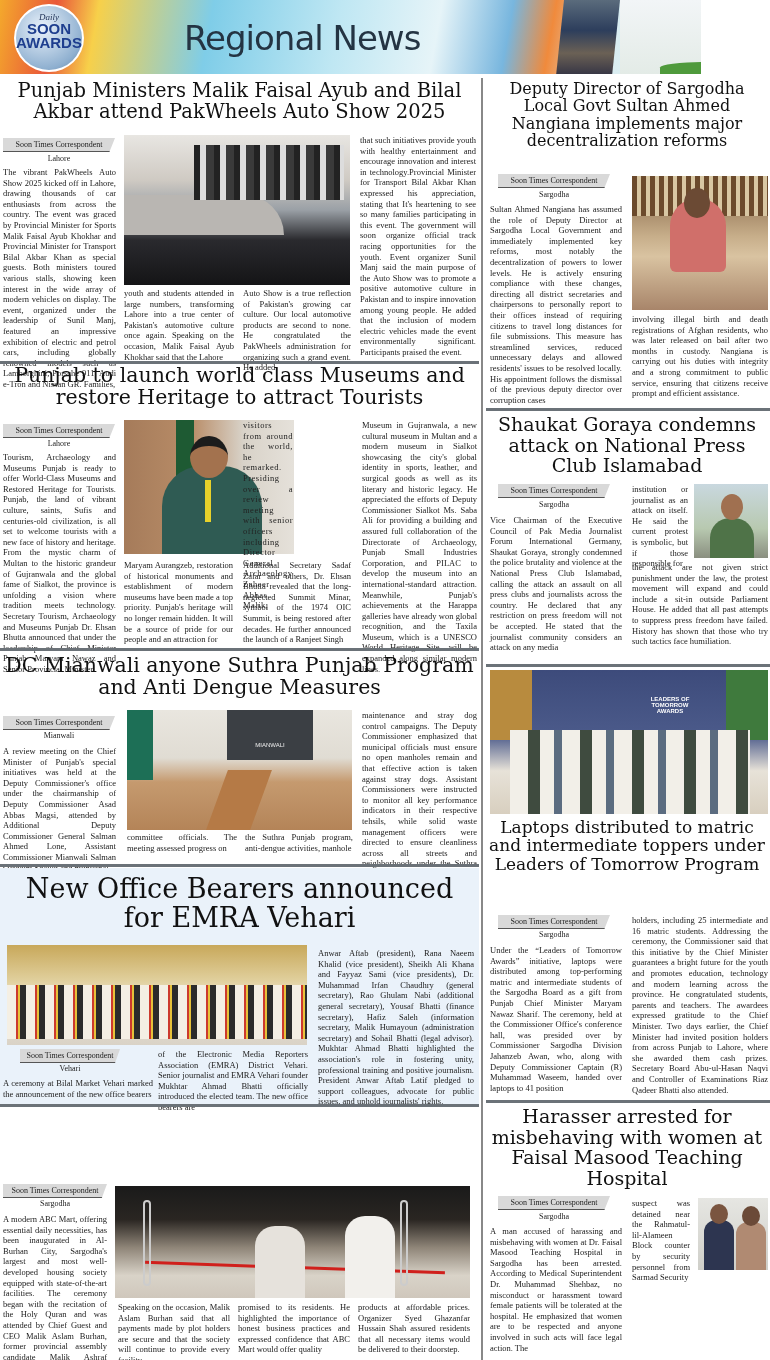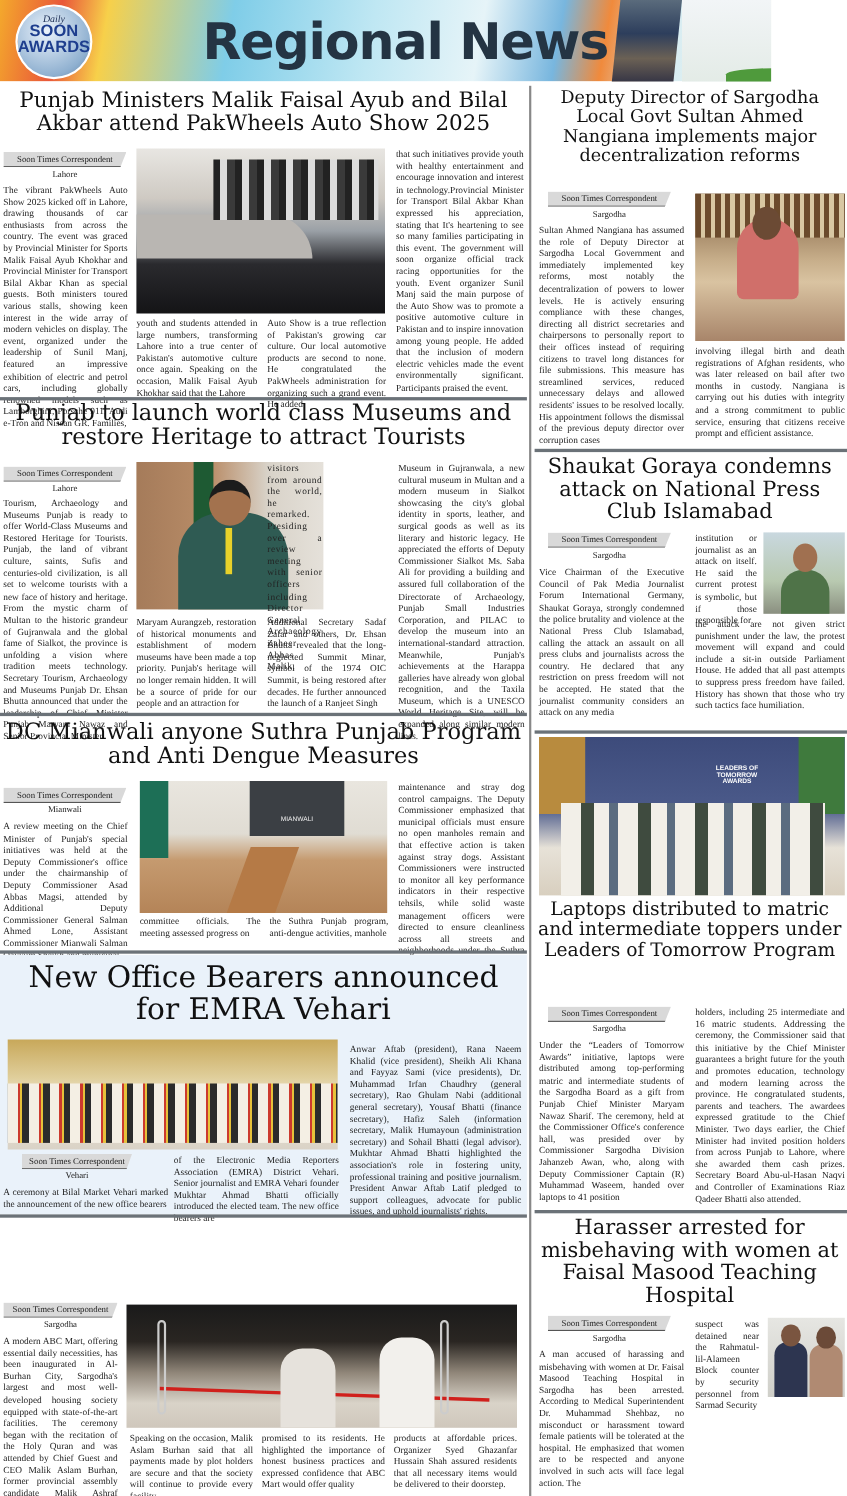--- a/index.html
+++ b/index.html
@@ -5,21 +5,21 @@
 *{box-sizing:border-box;margin:0;padding:0}
 html,body{width:770px;height:1360px;overflow:hidden;background:#fff}
 body{font-family:"Liberation Serif",serif;color:#222;position:relative}
 .abs{position:absolute}
 
 #banner{left:0;top:0;width:701px;height:76px;background:linear-gradient(100deg,#f4a92c 0%,#e9583a 8%,#f7d04a 14%,#7fcde8 30%,#bfe7f3 48%,#e6f4f8 62%,#78b6de 72%,#f08a3c 78%,#d7ecf2 86%,#eef6ee 100%);overflow:hidden;border-bottom:2px solid #fff}
 #logo{left:14px;top:4px;width:70px;height:68px;border-radius:50%;background:radial-gradient(circle at 40% 35%,#eaf2fb,#8fb0d0 70%,#5c7fa4);border:2px solid #fff;text-align:center;font-family:"Liberation Sans",sans-serif}
 #logo .d{font-style:italic;font-size:9px;color:#1d2f55;margin-top:6px;font-family:"Liberation Serif",serif}
 #logo .s{font-weight:bold;font-size:15px;color:#1e3e8e;line-height:14px}
 #logo .t{font-weight:bold;font-size:15px;color:#1e3e8e;line-height:14px}
-#banner-title{left:184px;top:8px;font-family:"DejaVu Sans",sans-serif;font-weight:700;font-size:46px;color:#243443;letter-spacing:-1px;line-height:60px}
+#banner-title{left:184px;top:8px;font-family:"DejaVu Sans",sans-serif;font-weight:400;font-size:34px;color:#243443;letter-spacing:-1px;line-height:60px}
 #photos{left:560px;top:0;width:56px;height:76px;background:linear-gradient(180deg,#5a6b7c,#2d3e5c 40%,#6b6155 70%,#334 100%);transform:skewX(-6deg)}
 #minar{left:620px;top:0;width:150px;height:76px;background:linear-gradient(180deg,#f2f5f7,#e3ebe6)}
 #minar .tower{position:absolute;left:84px;top:8px;width:10px;height:62px;background:linear-gradient(90deg,#b8bec4,#f2f2f2,#a0a8ae)}
 #minar .flag{position:absolute;left:94px;top:10px;width:48px;height:26px;background:#1c6a34;border-left:10px solid #fff}
 #minar .grass{position:absolute;left:40px;top:62px;width:110px;height:14px;background:#4f9a3c;border-radius:40% 40% 0 0}
 
 .headline{font-family:"DejaVu Serif",serif;color:#111;text-align:center;line-height:1.08}
 .byline{width:112px;height:14px;background:#d9d9d9;font-size:8px;text-align:center;line-height:14px;border-bottom:1px solid #555;clip-path:polygon(0 0,100% 0,95% 100%,0 100%)}
 .dateline{font-size:8px;text-align:center;width:112px}
 .body{font-size:8.5px;line-height:10.6px;text-align:justify;color:#222}

